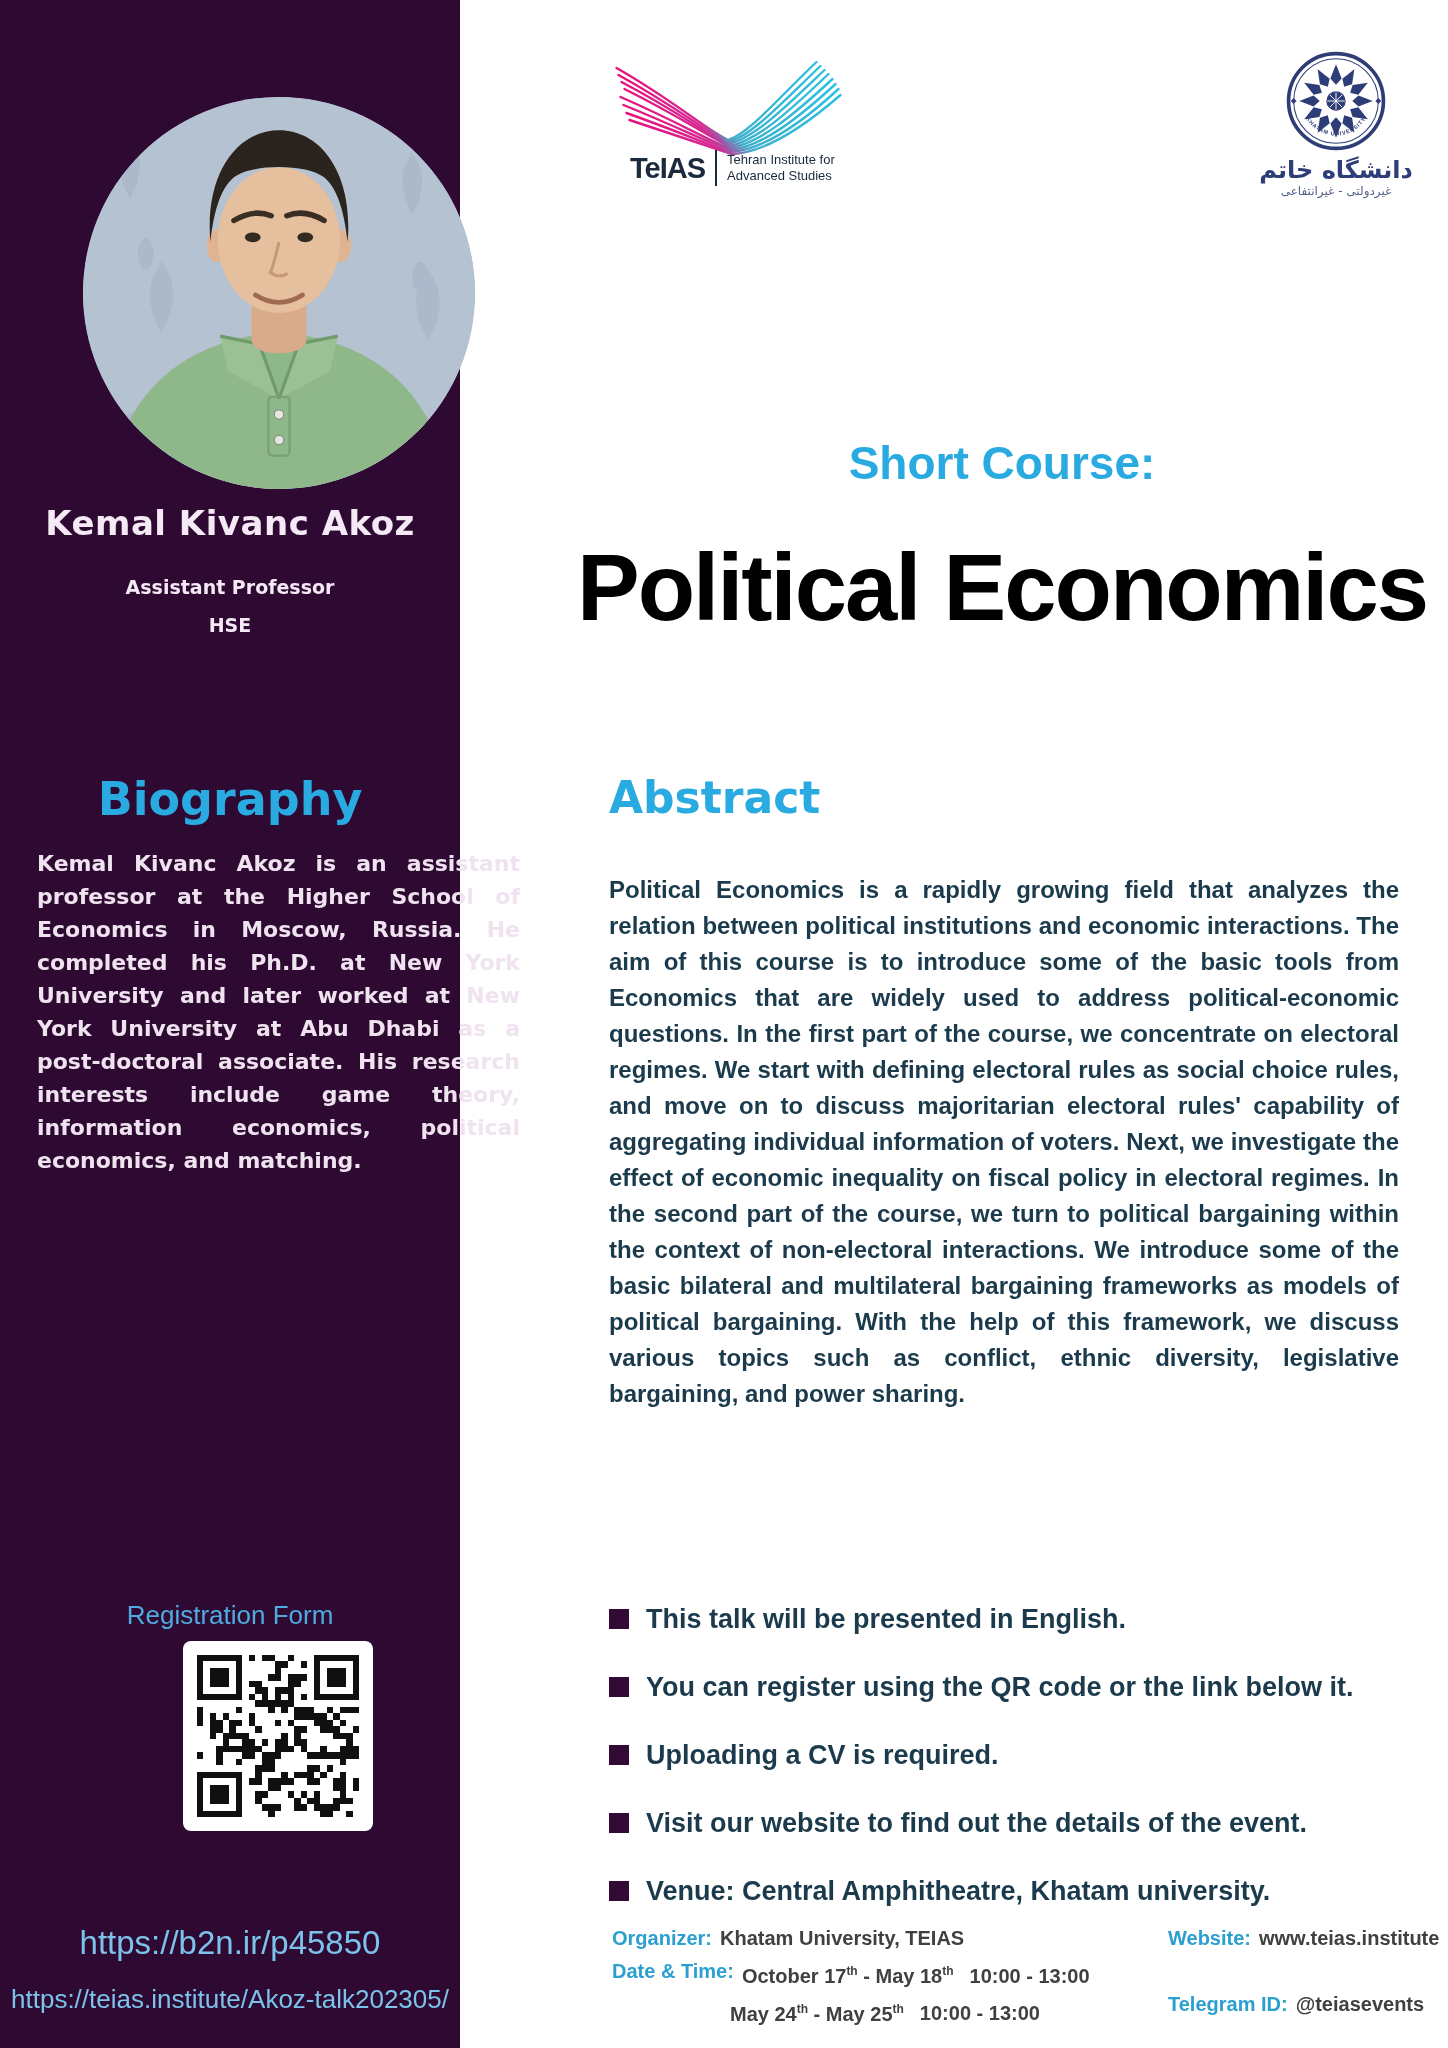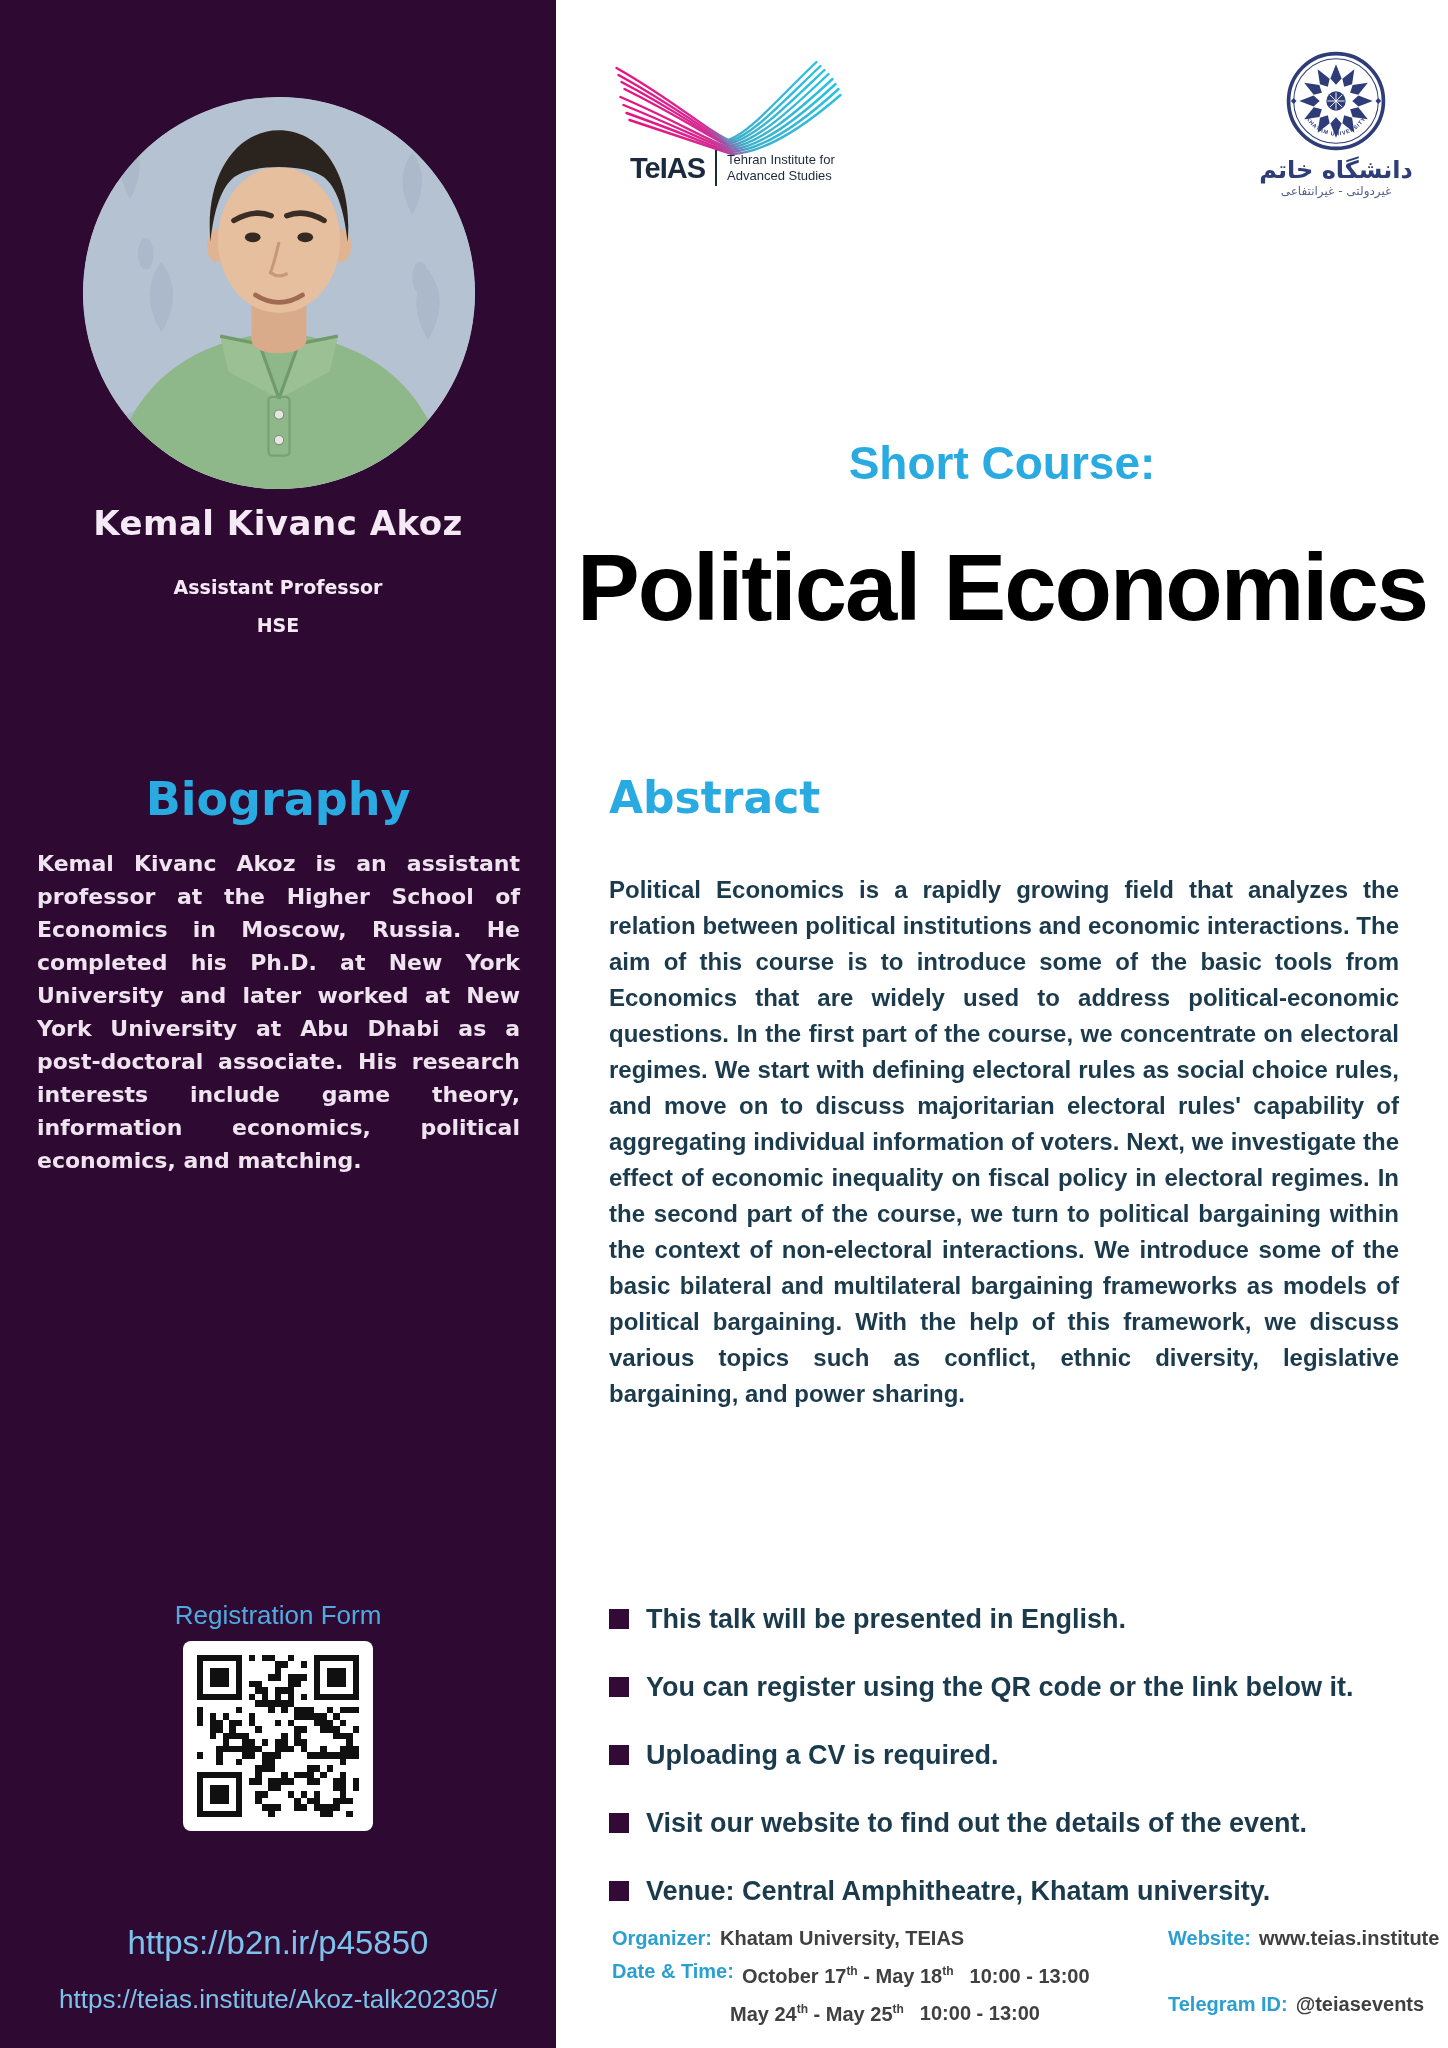--- a/index.html
+++ b/index.html
@@ -4,21 +4,21 @@
 <style>
   * { margin:0; padding:0; box-sizing:border-box; }
   html,body { background:#666; }
   .poster {
     position:relative; width:1448px; height:2048px; margin:0 auto;
     background:#ffffff; overflow:hidden;
     font-family:"Liberation Sans", sans-serif;
   }
   
   .sidebar {
-    position:absolute; left:0; top:0; width:556px; height:2048px;
+    position:absolute; left:0; top:0; width:460px; height:2048px;
     background:#2e0a33;
   }
   .photo-circle {
     position:absolute; left:83px; top:97px; width:392px; height:392px;
     border-radius:50%; overflow:hidden; background:#b5c2d1;
   }
   .photo-circle svg { display:block; width:100%; height:100%; }
   .speaker-name {
     position:absolute; left:0; top:503px; width:100%;
     text-align:center; color:#f5e9f5; font-size:34px; font-weight:bold;

